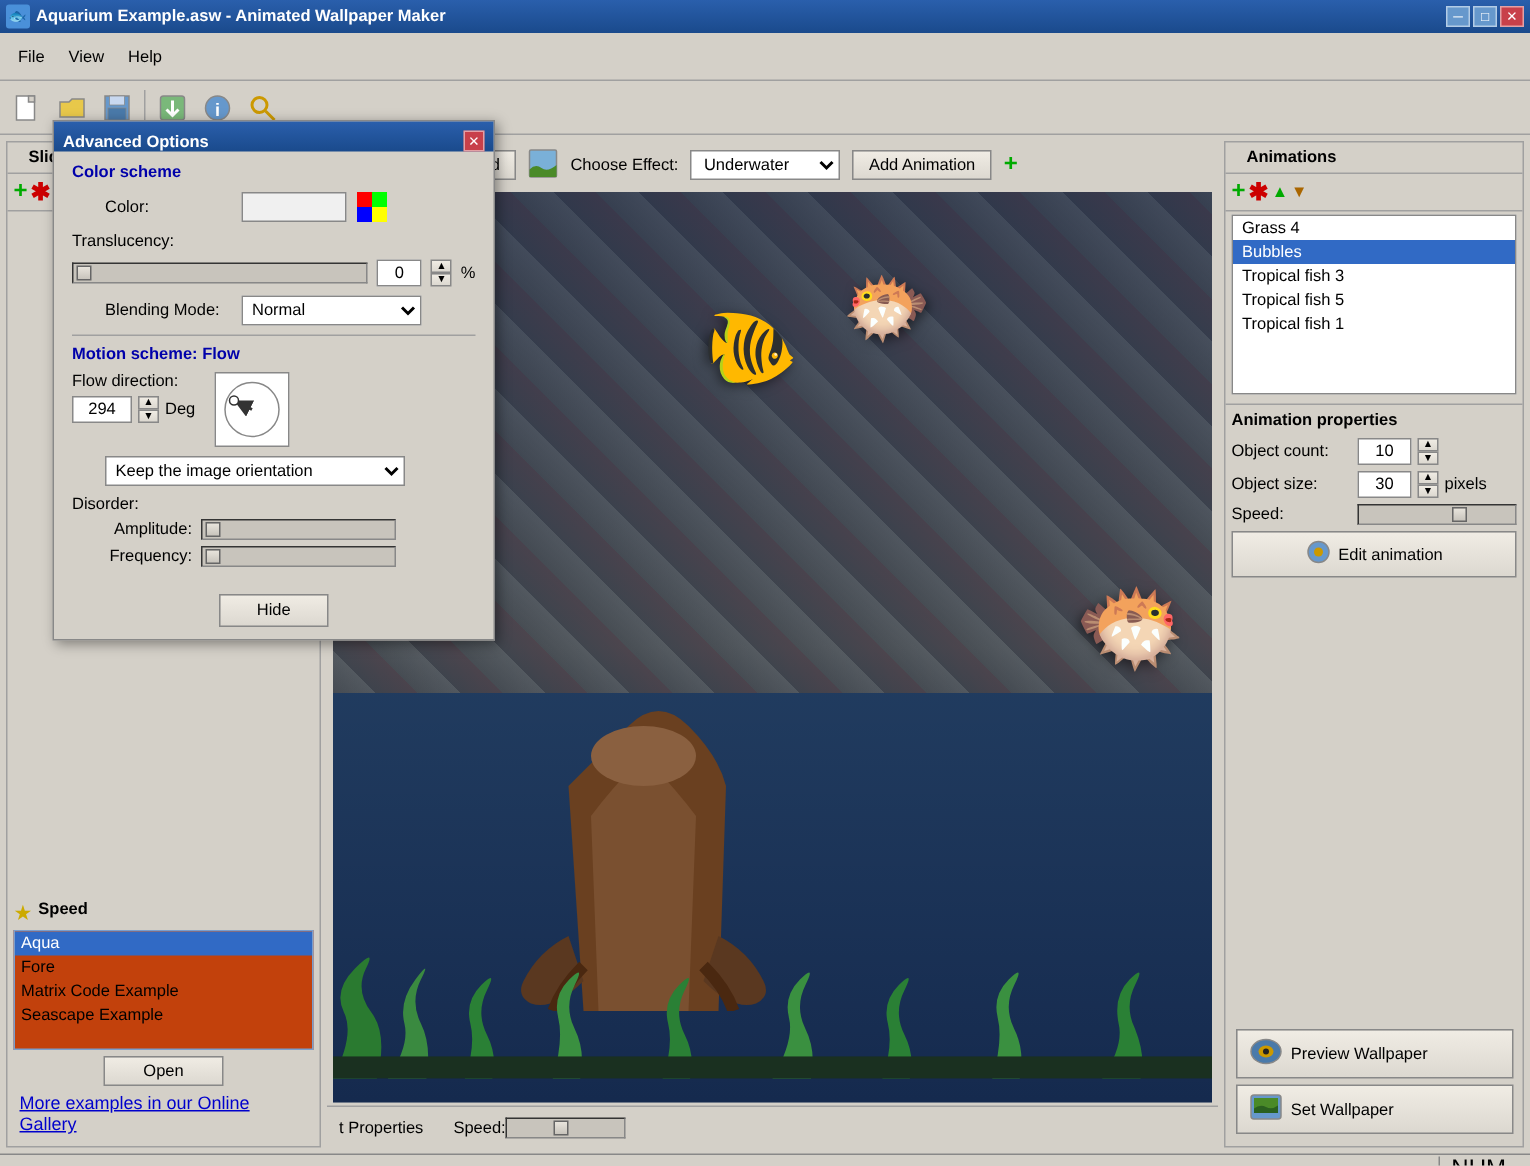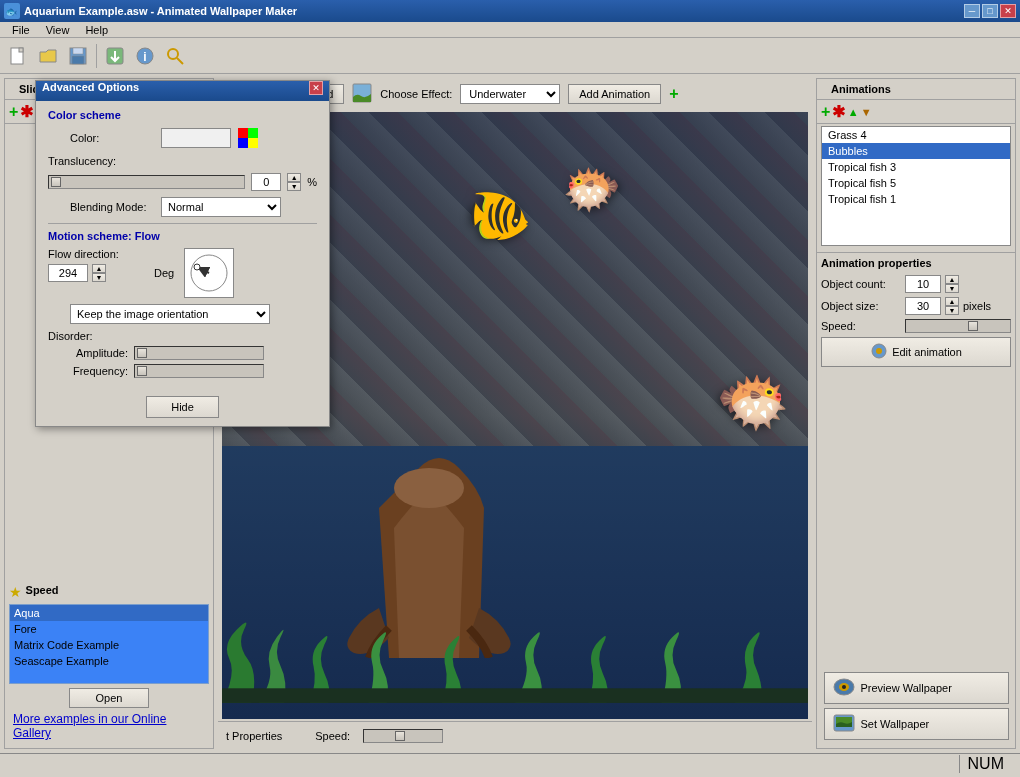--- a/index.html
+++ b/index.html
@@ -55,21 +55,21 @@
       display: flex;
       align-items: center;
       justify-content: center;
       cursor: pointer;
     }
     .title-btn.close { background: #c8404a; }
 
     
     .menu-bar {
       background: #d4d0c8;
-      height: 16px;
+      height: 32px;
       display: flex;
       align-items: center;
       padding: 0 4px;
       border-bottom: 1px solid #a0a0a0;
     }
     .menu-item {
       padding: 2px 8px;
       cursor: pointer;
       font-size: 11px;
     }
@@ -146,21 +146,21 @@
       font-size: 9px;
       text-align: center;
       margin-top: 2px;
     }
     .examples-title {
       font-size: 11px;
       font-weight: bold;
       margin-bottom: 4px;
     }
     .examples-list {
-      background: #3b82f6;
+      background: #c2410c;
       border: 1px solid #7b9ecc;
       height: 80px;
       overflow-y: auto;
     }
     .example-item {
       padding: 2px 4px;
       cursor: pointer;
       font-size: 11px;
     }
     .example-item:hover, .example-item.selected { background: #316ac5; color: white; }
@@ -220,21 +220,21 @@
       margin: 2px 4px;
       position: relative;
       overflow: hidden;
     }
     .slide-bottom-bar {
       height: 28px;
       background: #d4d0c8;
       display: flex;
       align-items: center;
       padding: 0 8px;
-      gap: 13px;
+      gap: 0;
       font-size: 11px;
       border-top: 1px solid #a0a0a0;
     }
 
     
     .animations-panel {
       width: 200px;
       min-width: 200px;
       border: 1px solid #a0a0a0;
       margin: 4px;
@@ -375,21 +375,21 @@
       background: #d4d0c8;
       border: 1px solid #888;
       width: 295px;
       box-shadow: 2px 2px 8px rgba(0,0,0,0.4);
     }
     .dialog-title-bar {
       background: linear-gradient(to bottom, #2a5fac, #1a4a8c);
       color: white;
       height: 20px;
       display: flex;
-      align-items: flex-start;
+      align-items: flex-end;
       padding: 0 6px;
       justify-content: space-between;
     }
     .dialog-title-text {
       font-size: 11px;
       font-weight: bold;
     }
     .dialog-close-btn {
       width: 14px;
       height: 14px;
@@ -889,21 +889,21 @@
       </div>
       <div style="display:flex;align-items:flex-start;gap:10px;margin-bottom:6px;">
         <div>
           <div class="form-label" style="margin-bottom:4px;">Flow direction:</div>
           <div style="display:flex;align-items:center;gap:4px;">
             <input class="deg-input" type="text" value="294" style="">
             <div style="display:flex;flex-direction:column;">
               <div class="spinner-btn">▲</div>
               <div class="spinner-btn">▼</div>
             </div>
-            <span style="font-size:11px;margin-left:44px;">Deg</span>
+            <span style="font-size:11px;">Deg</span>
           </div>
         </div>
         <div class="flow-icon">
           <svg width="40" height="40" viewBox="0 0 40 40">
             <circle cx="20" cy="20" r="18" fill="white" stroke="#888" stroke-width="1"></circle>
 
             <line x1="20" y1="20" x2="8" y2="14" stroke="#333" stroke-width="2" marker-end="url(#arrow)"></line>
             <defs>
               <marker id="arrow" markerWidth="6" markerHeight="6" refX="6" refY="3" orient="auto">
                 <path d="M0,0 L0,6 L6,3 z" fill="#333"></path>

